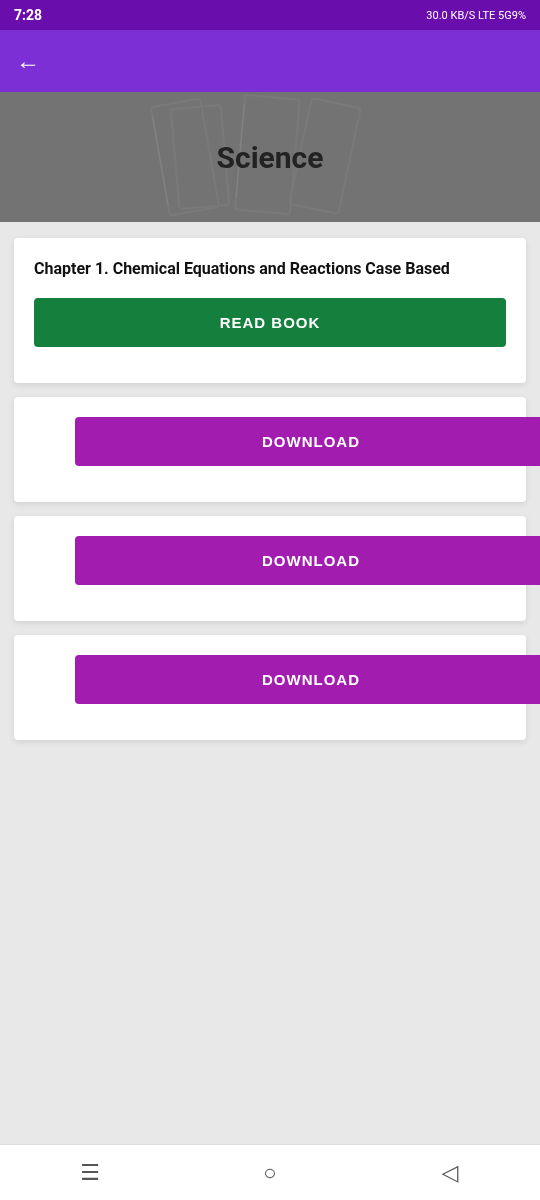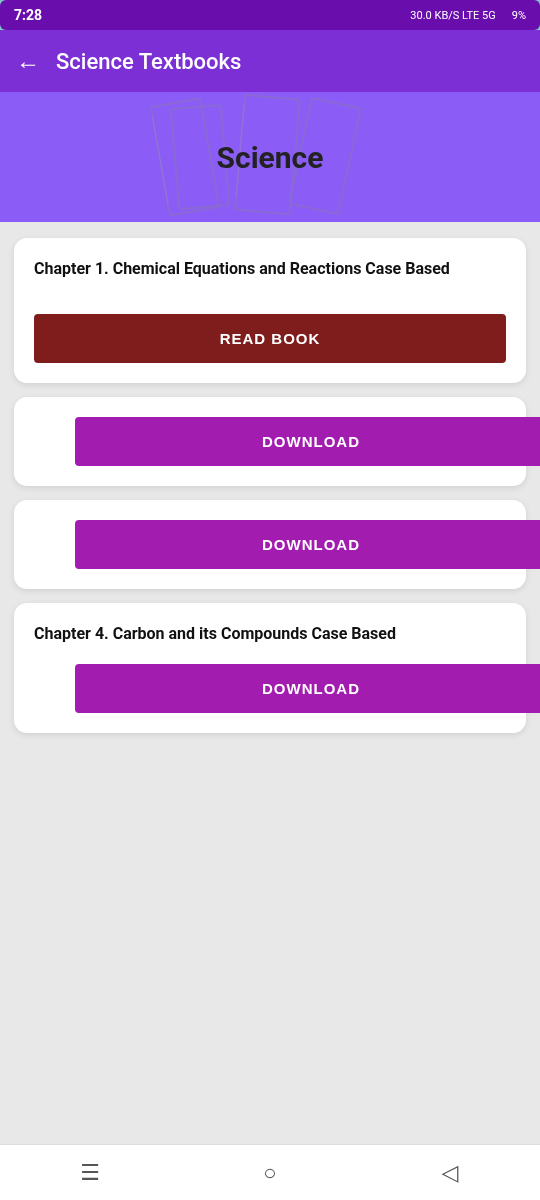--- a/index.html
+++ b/index.html
@@ -17,30 +17,29 @@
     
     .status-bar {
       background: #6a0dad;
       color: white;
       font-size: 13px;
       padding: 6px 14px;
       display: flex;
       justify-content: space-between;
       align-items: center;
       height: 30px;
-      border-radius: 6px;
     }
     .status-bar-left {
       font-weight: bold;
       font-size: 14px;
     }
     .status-bar-right {
       display: flex;
       align-items: center;
-      gap: 16px;
+      gap: 0;
       font-size: 11px;
     }
 
     
     .app-bar {
       background: #7b2fd4;
       color: white;
       display: flex;
       align-items: center;
       padding: 0 16px;
@@ -53,21 +52,21 @@
       color: white;
     }
     .app-bar-title {
       font-size: 22px;
       font-weight: 500;
       color: white;
     }
 
     
     .hero-banner {
-      background: #8b5cf6;
+      background: #737373;
       height: 130px;
       display: flex;
       align-items: center;
       justify-content: center;
       position: relative;
       overflow: hidden;
     }
     .hero-bg-books {
       position: absolute;
       top: 0; left: 0; right: 0; bottom: 0;
@@ -94,22 +93,22 @@
       flex: 1;
       padding: 16px 14px 10px;
       display: flex;
       flex-direction: column;
       gap: 14px;
     }
 
     
     .chapter-card {
       background: white;
-      border-radius: 13px;
-      padding: 20px 20px 20px;
+      border-radius: 4px;
+      padding: 20px 20px 36px;
       box-shadow: 0 2px 6px rgba(0,0,0,0.1);
     }
     .chapter-title {
       font-size: 16px;
       font-weight: bold;
       color: #111;
       margin-bottom: 18px;
       line-height: 1.4;
     }
     .btn {
@@ -118,22 +117,21 @@
       border: none;
       border-radius: 4px;
       font-size: 15px;
       font-weight: bold;
       letter-spacing: 1px;
       cursor: pointer;
       color: white;
       text-transform: uppercase;
     }
     .btn-read {
-      background: #7f1d1d;
-      margin-top: 16px;
+      background: #15803d;
     }
     .btn-download {
       background: #a21caf;
       margin-left: 41px;
     }
 
     
     .bottom-nav {
       background: white;
       height: 56px;
@@ -161,21 +159,20 @@
 <div class="status-bar">
   <span class="status-bar-left">7:28</span>
   <div class="status-bar-right">
     <span>30.0 KB/S LTE 5G</span>
     <span>9%</span>
   </div>
 </div>
 
 <div class="app-bar">
   <span class="app-bar-back">←</span>
-  <span class="app-bar-title">Science Textbooks</span>
 </div>
 
 <div class="hero-banner">
   <div class="hero-bg-books">
     <svg viewBox="0 0 540 130" xmlns="http://www.w3.org/2000/svg">
 
       <rect x="160" y="10" width="50" height="110" rx="3" fill="none" stroke="#888" stroke-width="2" transform="rotate(-10, 185, 65)"></rect>
       <rect x="175" y="15" width="50" height="100" rx="3" fill="none" stroke="#888" stroke-width="2" transform="rotate(-5, 200, 65)"></rect>
       <rect x="240" y="5" width="55" height="115" rx="3" fill="none" stroke="#888" stroke-width="2" transform="rotate(5, 267, 62)"></rect>
       <rect x="300" y="10" width="50" height="108" rx="3" fill="none" stroke="#888" stroke-width="2" transform="rotate(12, 325, 64)"></rect>
@@ -184,21 +181,21 @@
     </svg>
   </div>
   <span class="hero-title">Science</span>
 </div>
 
 <div class="main-content">
 
 <div class="chapter-card"><div class="chapter-title">Chapter 1. Chemical Equations and Reactions Case Based</div><button class="btn btn-read">READ BOOK</button></div>
     <div class="chapter-card"><button class="btn btn-download">DOWNLOAD</button></div>
     <div class="chapter-card"><button class="btn btn-download">DOWNLOAD</button></div>
-    <div class="chapter-card"><div class="chapter-title">Chapter 4. Carbon and its Compounds Case Based</div><button class="btn btn-download">DOWNLOAD</button></div>
+    <div class="chapter-card"><button class="btn btn-download">DOWNLOAD</button></div>
   </div>
 
 <div class="bottom-nav">
   <div class="bottom-nav-item">
     <span class="bottom-nav-icon">☰</span>
   </div>
   <div class="bottom-nav-item">
     <span class="bottom-nav-icon">○</span>
   </div>
   <div class="bottom-nav-item">

